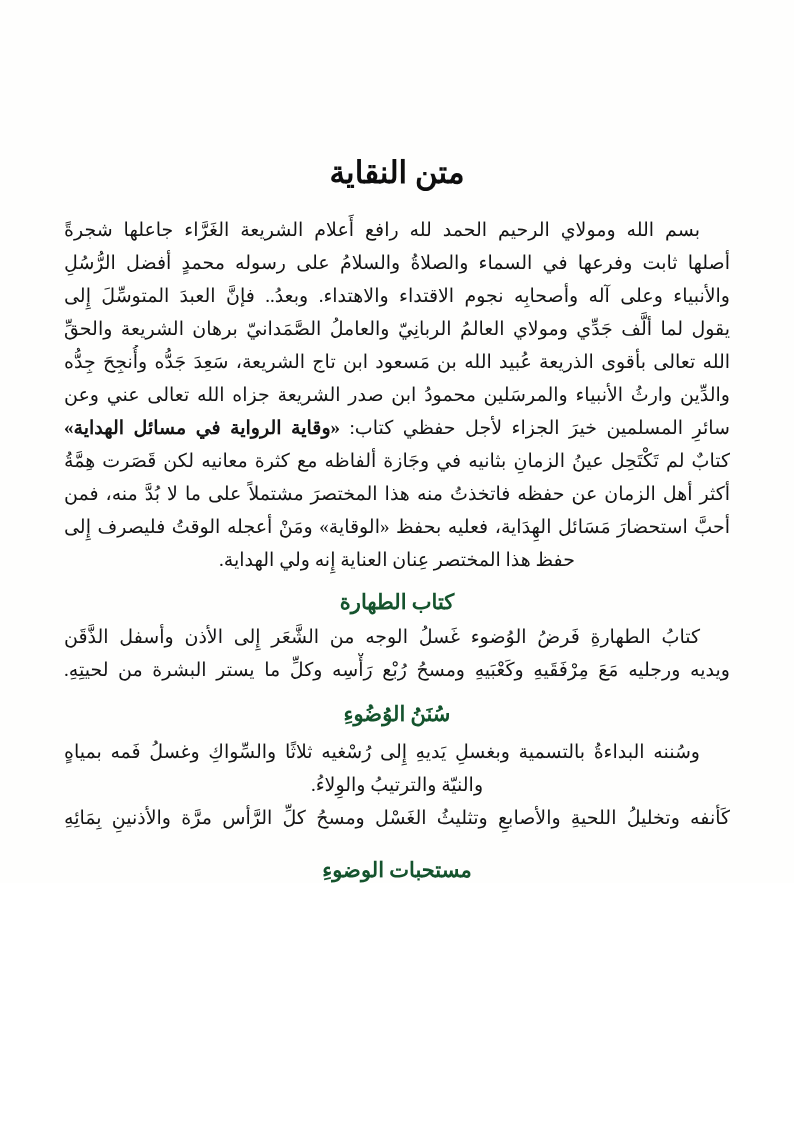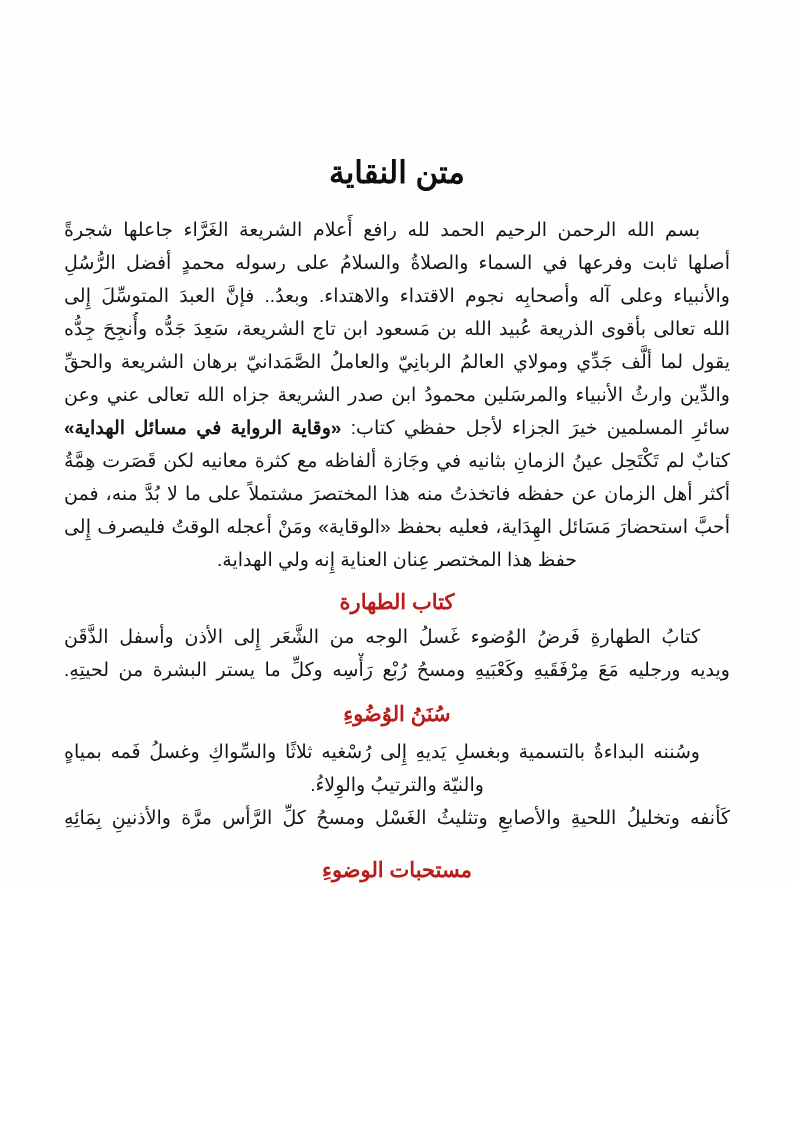--- a/index.html
+++ b/index.html
@@ -7,21 +7,21 @@
     padding: 0;
     background: #ffffff;
   }
   .page {
     position: relative;
     width: 794px;
     height: 883px;
     margin: 0 auto;
     background: #fefefd;
     overflow: hidden;
-    font-family: Liberation Sans, sans-serif;
+    font-family: Liberation Serif, serif;
     color: #141414;
     direction: rtl;
   }
   .content {
     margin: 0 64px;
     padding-top: 150px;
   }
   .title {
     margin: 0;
     text-align: center;
@@ -53,21 +53,21 @@
   }
   .bt {
     font-weight: bold;
   }
   h2 {
     margin: 0;
     text-align: center;
     font-size: 21px;
     line-height: 30px;
     font-weight: bold;
-    color: #b91c1c;
+    color: #14532d;
   }
   .h-s1 { margin-top: 11px; margin-bottom: 3px; }
   .h-s2 { margin-top: 13px; margin-bottom: 6px; }
   .h-s3 { margin-top: 21px; margin-bottom: 3px; }
   .h-s4 { margin-top: 15px; margin-bottom: 20px; }
   .pageno {
     margin-top: 29px;
     text-align: right;
     font-size: 16px;
     line-height: 20px;
@@ -77,25 +77,25 @@
 </style>
 </head>
 <body>
 
 <div class="page">
   <div class="content">
 
     <h1 class="title">متن النقاية</h1>
 
     <div class="intro">
-      <div class="line stretch indent">بسم الله الرحمن الرحيم الحمد لله رافع أَعلام الشريعة الغَرَّاء جاعلها شجرةً</div>
+      <div class="line stretch indent">بسم الله ومولاي الرحيم الحمد لله رافع أَعلام الشريعة الغَرَّاء جاعلها شجرةً</div>
       <div class="line stretch">أصلها ثابت وفرعها في السماء والصلاةُ والسلامُ على رسوله محمدٍ أفضل الرُّسُلِ</div>
       <div class="line stretch">والأنبياء وعلى آله وأصحابِه نجوم الاقتداء والاهتداء. وبعدُ.. فإنَّ العبدَ المتوسِّلَ إِلى</div>
+      <div class="line stretch">يقول لما ألَّف جَدِّي ومولاي العالمُ الربانِيّ والعاملُ الصَّمَدانيّ برهان الشريعة والحقِّ</div>
       <div class="line stretch">الله تعالى بأقوى الذريعة عُبيد الله بن مَسعود ابن تاج الشريعة، سَعِدَ جَدُّه وأُنجِحَ جِدُّه</div>
-      <div class="line stretch">يقول لما ألَّف جَدِّي ومولاي العالمُ الربانِيّ والعاملُ الصَّمَدانيّ برهان الشريعة والحقِّ</div>
       <div class="line stretch">والدِّين وارثُ الأنبياء والمرسَلين محمودُ ابن صدر الشريعة جزاه الله تعالى عني وعن</div>
       <div class="line stretch">
         <span>سائرِ المسلمين خيرَ الجزاء لأجل حفظي كتاب: </span><span class="bt">«وقاية الرواية في مسائل الهداية»</span>
       </div>
       <div class="line stretch">كتابٌ لم تَكْتَحِل عينُ الزمانِ بثانيه في وجَازة ألفاظه مع كثرة معانيه لكن قَصَرت هِمَّةُ</div>
       <div class="line stretch">أكثر أهل الزمان عن حفظه فاتخذتُ منه هذا المختصرَ مشتملاً على ما لا بُدَّ منه، فمن</div>
       <div class="line stretch">أحبَّ استحضارَ مَسَائل الهِدَاية، فعليه بحفظ «الوقاية» ومَنْ أعجله الوقتُ فليصرف إِلى</div>
       <div class="line center">حفظ هذا المختصر عِنان العناية إِنه ولي الهداية.</div>
     </div>
 

